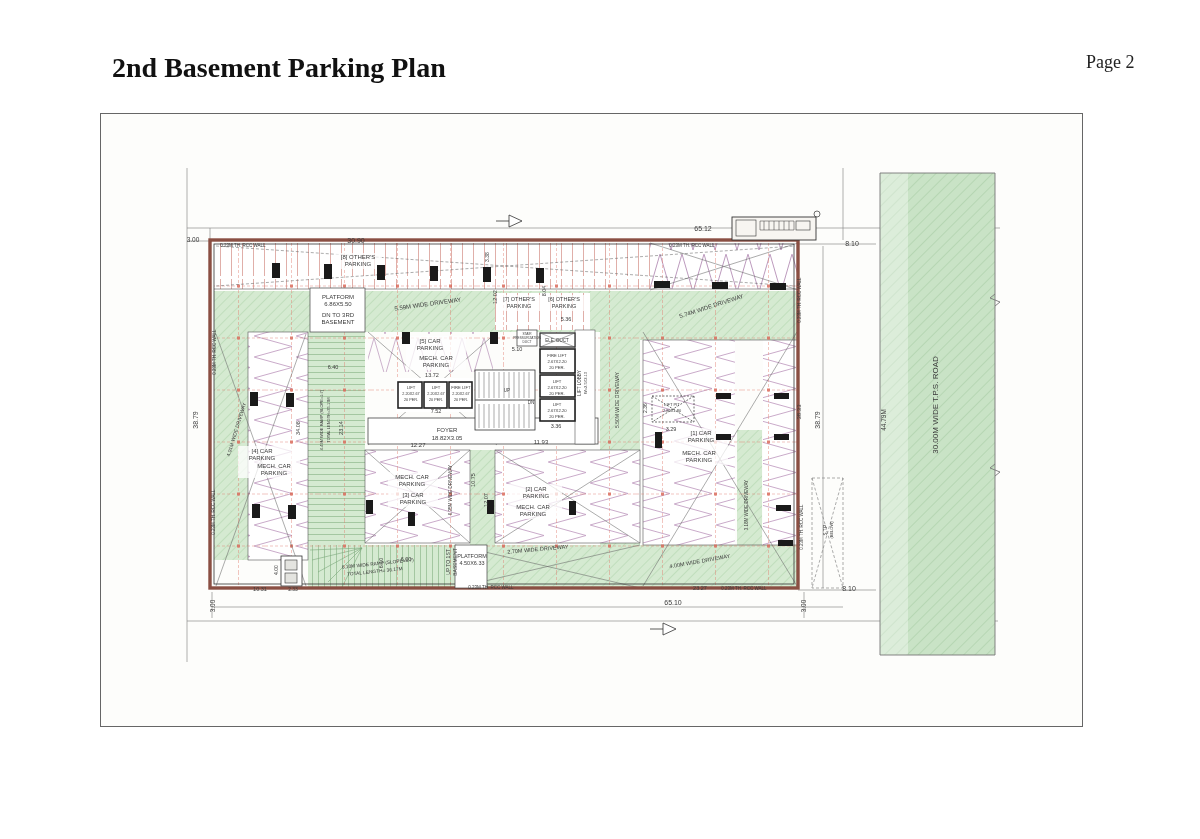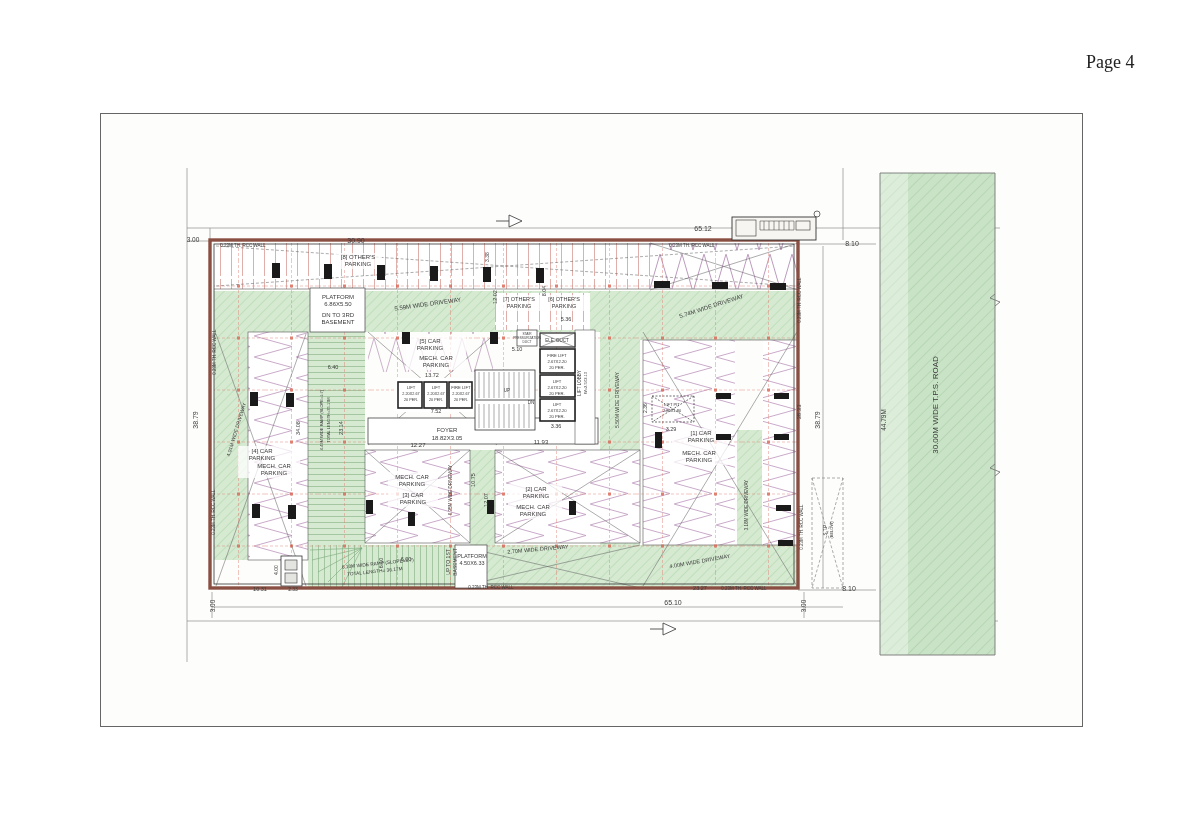--- a/index.html
+++ b/index.html
@@ -7,21 +7,22 @@
   .doc-title{position:absolute;left:112px;top:52px;margin:0;font-family:"Liberation Serif",serif;font-weight:bold;font-size:28px;color:#111;}
   .page-number{position:absolute;left:1086px;top:52px;font-family:"Liberation Serif",serif;font-size:18px;color:#222;}
   .figure-frame{position:absolute;left:100px;top:113px;width:983px;height:614px;border:1px solid #666;background:#fdfdfb;box-sizing:border-box;}
   .figure-frame svg{position:absolute;left:0;top:0;}
   text{font-family:"Liberation Sans",sans-serif;}
 </style>
 </head>
 <body>
 
 <div class="page">
-  <div class="page-number">Page 4</div>
+  <div class="page-number">Page 2</div>
+  <h1 class="doc-title">2nd Basement Parking Plan</h1>
 
   <div class="figure-frame">
     <svg id="plan-svg" width="981" height="612" viewBox="101 114 981 612">
       <defs>
         <pattern id="greenhatch" width="7" height="7" patternUnits="userSpaceOnUse" patternTransform="rotate(45)">
           <rect width="7" height="7" fill="#d5ead1"></rect>
           <line x1="0" y1="0" x2="0" y2="7" stroke="#abd2a8" stroke-width="1"></line>
         </pattern>
         <pattern id="roadhatch" width="8" height="8" patternUnits="userSpaceOnUse" patternTransform="rotate(45)">
           <rect width="8" height="8" fill="#c9e3c6"></rect>

